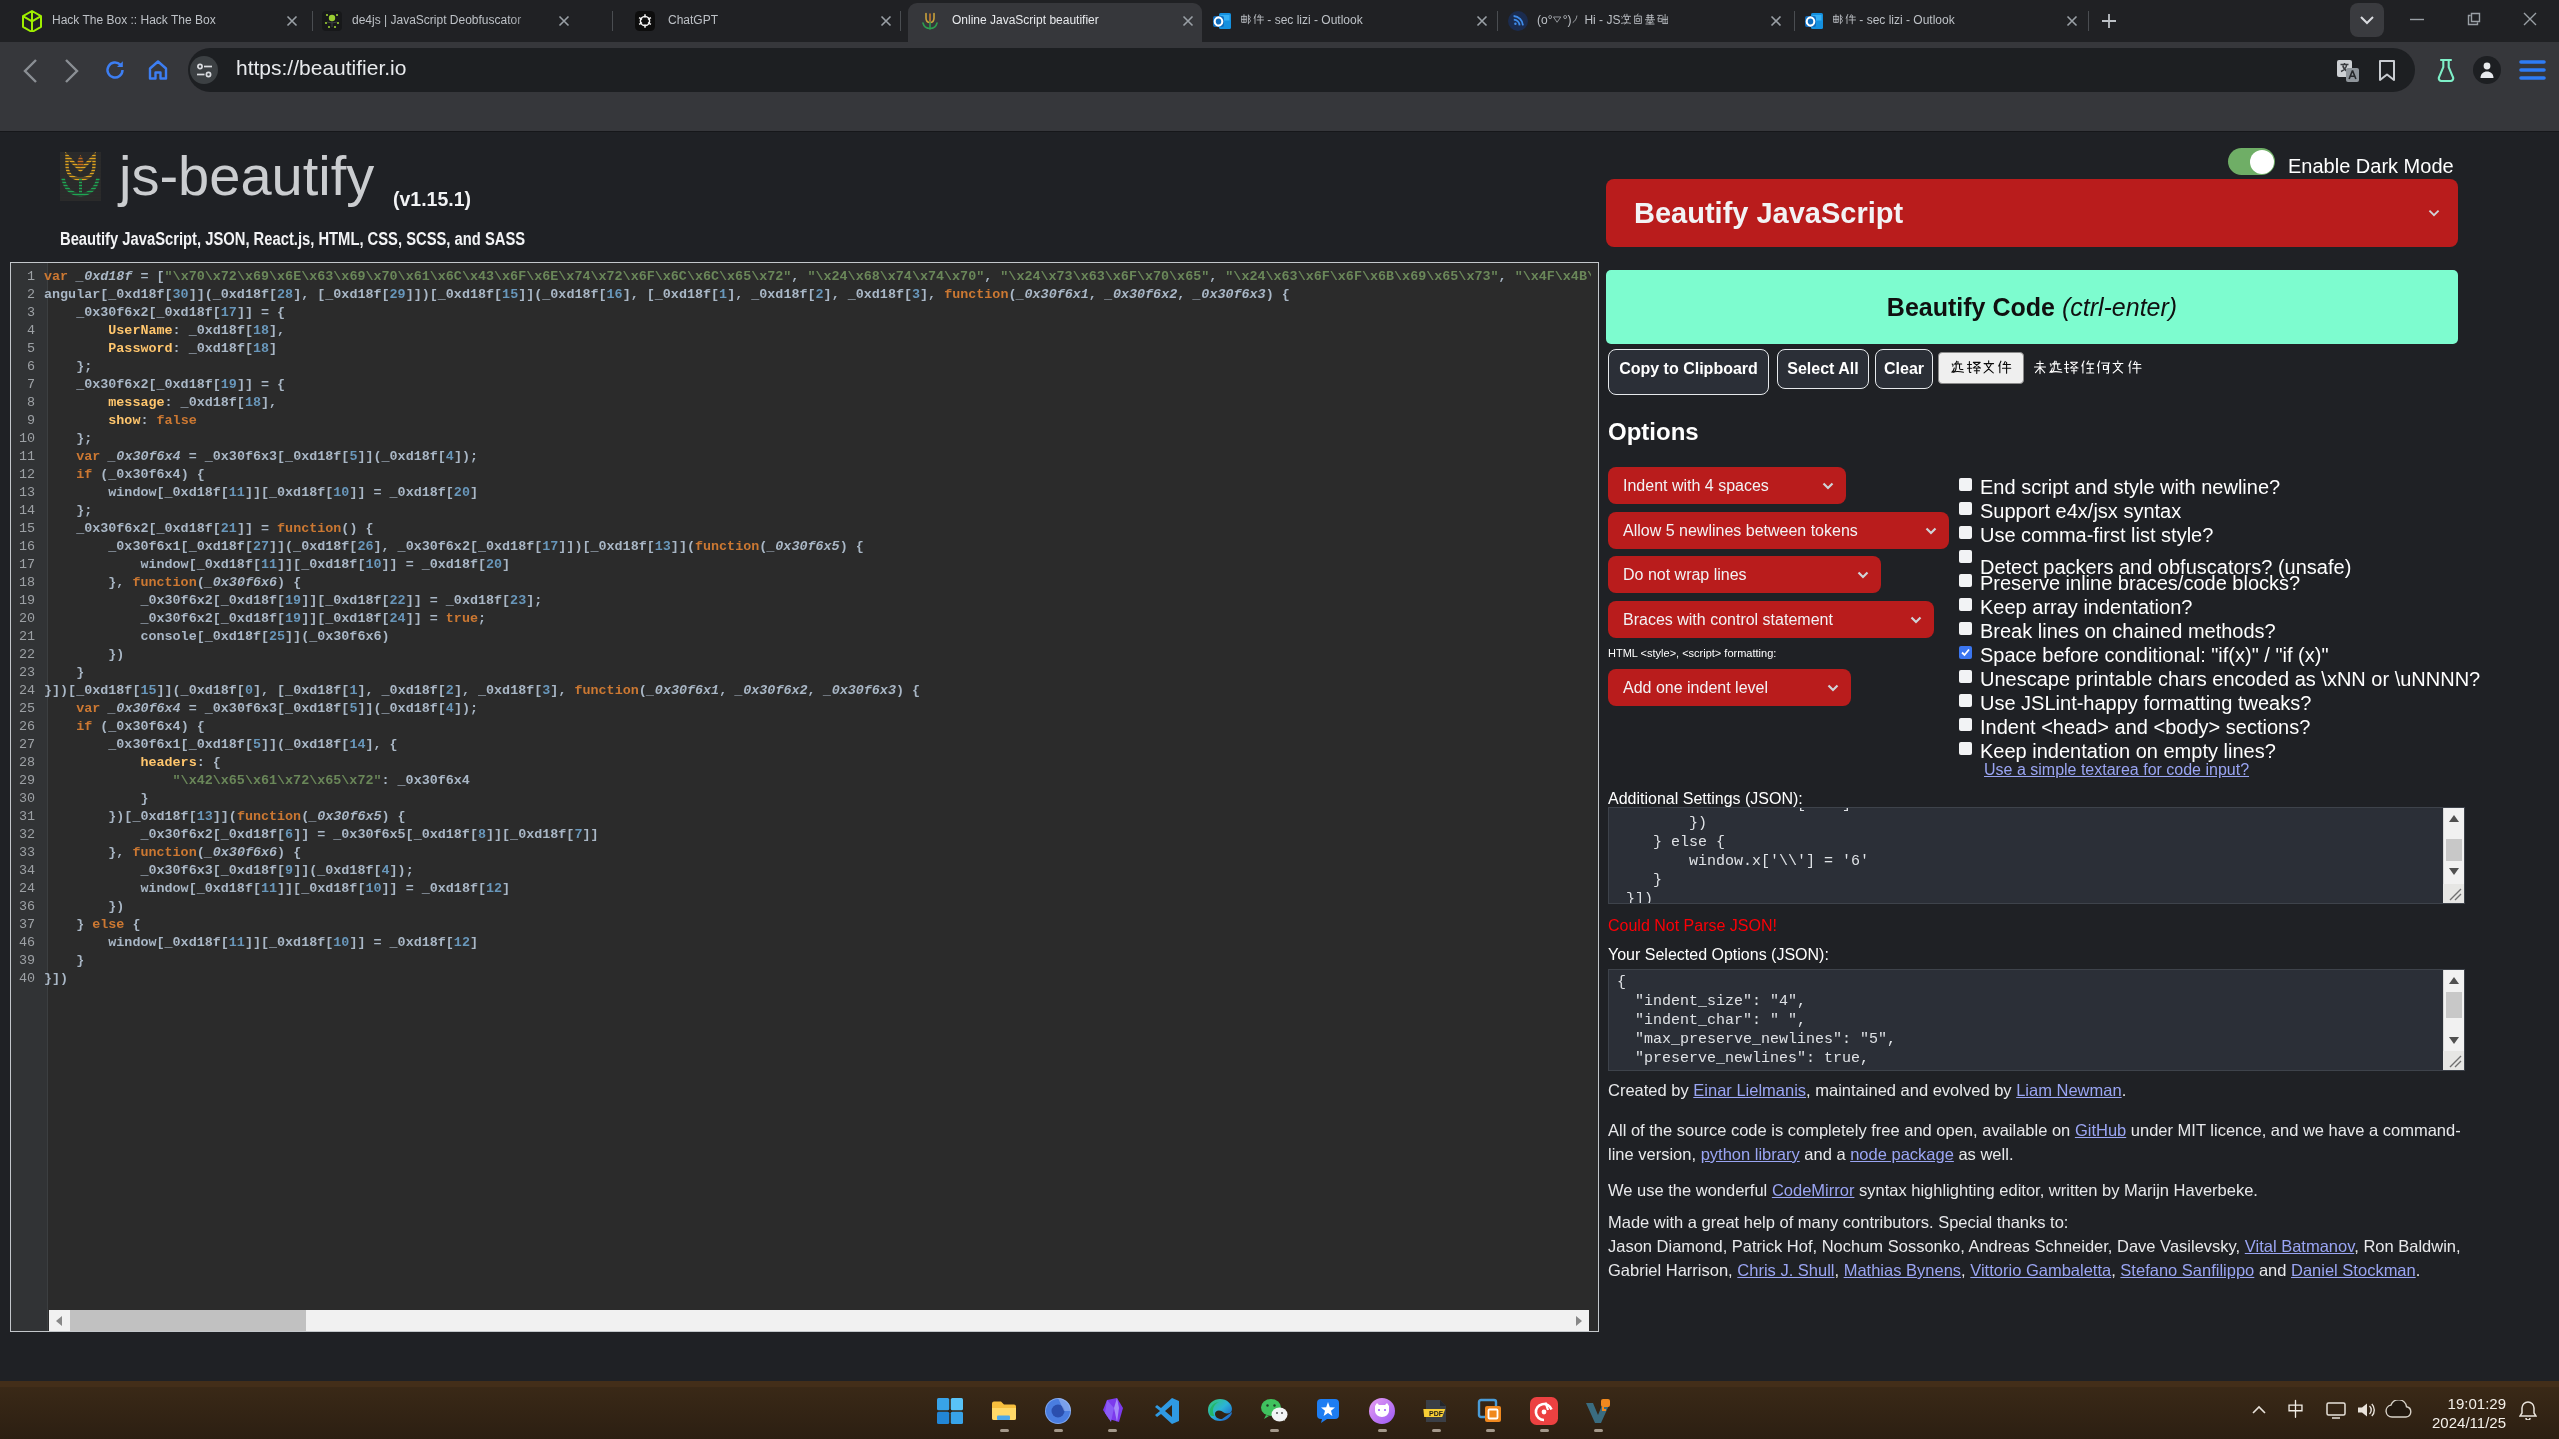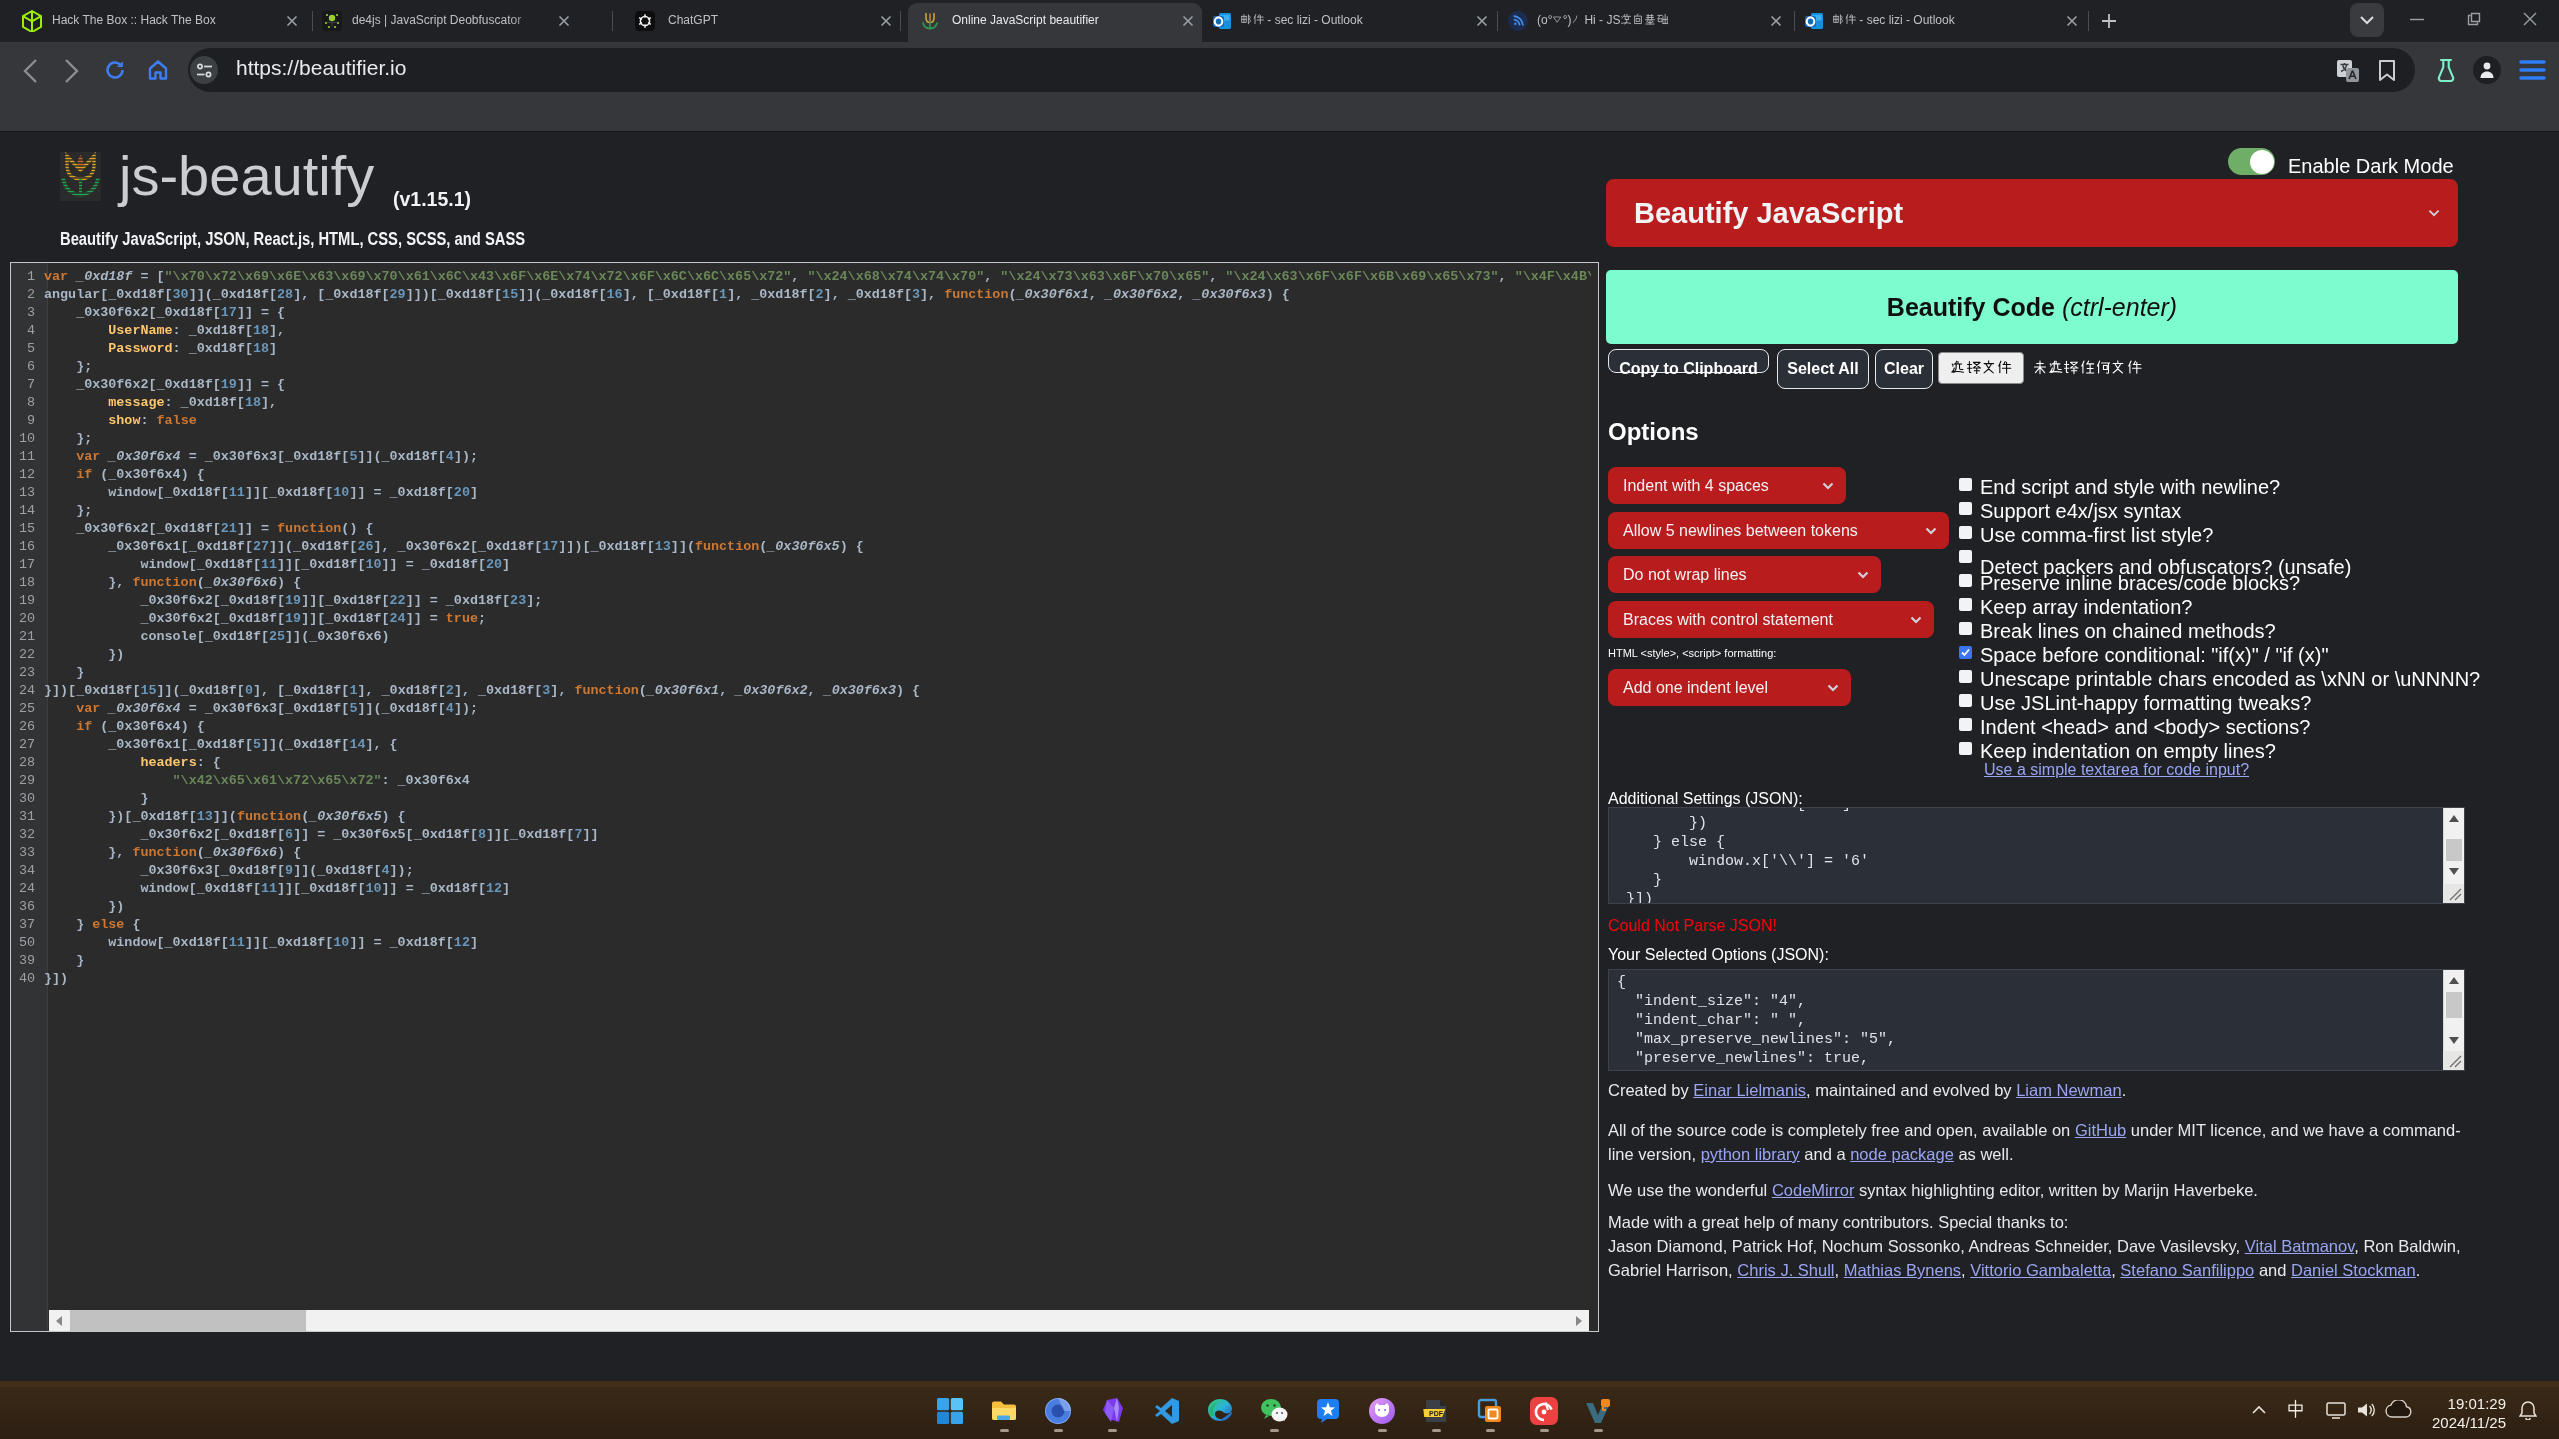--- a/index.html
+++ b/index.html
@@ -280,21 +280,21 @@
 <div class="cl"><span class="ln">28</span><span class="lc">            <span class="cp">headers</span>: {</span></div>
 <div class="cl"><span class="ln">29</span><span class="lc">                <span class="cs">"\x42\x65\x61\x72\x65\x72"</span>: _0x30f6x4</span></div>
 <div class="cl"><span class="ln">30</span><span class="lc">            }</span></div>
 <div class="cl"><span class="ln">31</span><span class="lc">        })[_0xd18f[<span class="cn">13</span>]](<span class="ck">function</span>(<span class="cd">_0x30f6x5</span>) {</span></div>
 <div class="cl"><span class="ln">32</span><span class="lc">            _0x30f6x2[_0xd18f[<span class="cn">6</span>]] = _0x30f6x5[_0xd18f[<span class="cn">8</span>]][_0xd18f[<span class="cn">7</span>]]</span></div>
 <div class="cl"><span class="ln">33</span><span class="lc">        }, <span class="ck">function</span>(<span class="cd">_0x30f6x6</span>) {</span></div>
 <div class="cl"><span class="ln">34</span><span class="lc">            _0x30f6x3[_0xd18f[<span class="cn">9</span>]](_0xd18f[<span class="cn">4</span>]);</span></div>
 <div class="cl"><span class="ln">24</span><span class="lc">            window[_0xd18f[<span class="cn">11</span>]][_0xd18f[<span class="cn">10</span>]] = _0xd18f[<span class="cn">12</span>]</span></div>
 <div class="cl"><span class="ln">36</span><span class="lc">        })</span></div>
 <div class="cl"><span class="ln">37</span><span class="lc">    } <span class="ck">else</span> {</span></div>
-<div class="cl"><span class="ln">50</span><span class="lc">        window[_0xd18f[<span class="cn">11</span>]][_0xd18f[<span class="cn">10</span>]] = _0xd18f[<span class="cn">12</span>]</span></div>
+<div class="cl"><span class="ln">46</span><span class="lc">        window[_0xd18f[<span class="cn">11</span>]][_0xd18f[<span class="cn">10</span>]] = _0xd18f[<span class="cn">12</span>]</span></div>
 <div class="cl"><span class="ln">39</span><span class="lc">    }</span></div>
 <div class="cl"><span class="ln">40</span><span class="lc">}])</span></div>
       </div>
       <div id="hscroll">
 <svg class="abs" style="left:4px;top:5px" width="12" height="12" viewBox="0 0 12 12">
           <path d="M9 1 3 6l6 5Z" fill="#888"></path>
         </svg>
 <div class="abs" style="left:21px;top:0;width:236px;height:21px;background:#c1c1c1"></div>
 <svg class="abs" style="right:4px;top:5px" width="12" height="12" viewBox="0 0 12 12">
           <path d="M3 1l6 5-6 5Z" fill="#888"></path>
@@ -304,21 +304,21 @@
     <div class="abs" style="left:2228px;top:15px;width:47px;height:27px;border-radius:14px;background:#6fae66"></div>
     <div class="abs" style="left:2250px;top:16.5px;width:24px;height:24px;border-radius:50%;background:#fff"></div>
     <div class="abs" style="left:2288px;top:22px;font-size:20px;color:#fff">Enable Dark Mode</div>
     <div class="sel" style="left:1606px;top:46px;width:852px;height:68px">
       <span class="st" style="left:28px;font-weight:700;font-size:29px">Beautify JavaScript</span>
       <svg class="chev" style="right:18px" width="17" height="11" viewBox="0 0 17 11">
         <path d="M2 2l6.5 6.5L15 2" stroke="#cfd3d7" stroke-width="2.6" fill="none"></path>
       </svg>
     </div>
     <div class="abs" style="left:1606px;top:137px;width:852px;height:74px;border-radius:5px;background:#7dfccf;color:#101010;text-align:center;line-height:74px;font-size:25px"><b>Beautify Code</b> <i>(ctrl-enter)</i></div>
-    <div class="btn" style="left:1608px;top:216px;width:161px;height:24px;line-height:37px">Copy to Clipboard</div>
+    <div class="btn" style="left:1608px;top:216px;width:161px;height:46px;line-height:37px">Copy to Clipboard</div>
     <div class="btn" style="left:1777px;top:216px;width:92px;height:40px;line-height:37px">Select All</div>
     <div class="btn" style="left:1875px;top:216px;width:58px;height:40px;line-height:37px">Clear</div>
     <div class="abs" style="left:1938px;top:219px;width:86px;height:32px;background:#efefef;border:1px solid #8a8a8a;border-radius:4px;color:#0a0a0a;font-size:16px;text-align:center;line-height:30px"><svg class="cj" style="width:0.96em" viewBox="0 0 100 100" fill="none" stroke="currentColor" stroke-width="7" stroke-linecap="round">
         <path d="M44 12c-2 8-6 14-12 20M28 30h48M52 14v16M40 34v18c0 14-6 26-16 32M62 34v24c0 6 2 8 8 8h14"></path>
         <path d="M14 30c6 2 8 8 4 14M12 84c10-8 14-16 16-28M12 84c26-6 50-6 76 0"></path>
       </svg><svg class="cj" style="width:0.96em" viewBox="0 0 100 100" fill="none" stroke="currentColor" stroke-width="7" stroke-linecap="round">
         <path d="M22 14v64c0 8 4 10 10 6M10 34h26M10 58h26"></path>
         <path d="M48 20h44M52 24l36 28M88 24 52 52M46 56h50M70 56v36M54 74h34"></path>
       </svg><svg class="cj" style="width:0.96em" viewBox="0 0 100 100" fill="none" stroke="currentColor" stroke-width="7" stroke-linecap="round">
         <path d="M50 10v12M20 28h62M66 34C56 56 38 76 20 88M34 34c10 22 28 42 46 54"></path>

